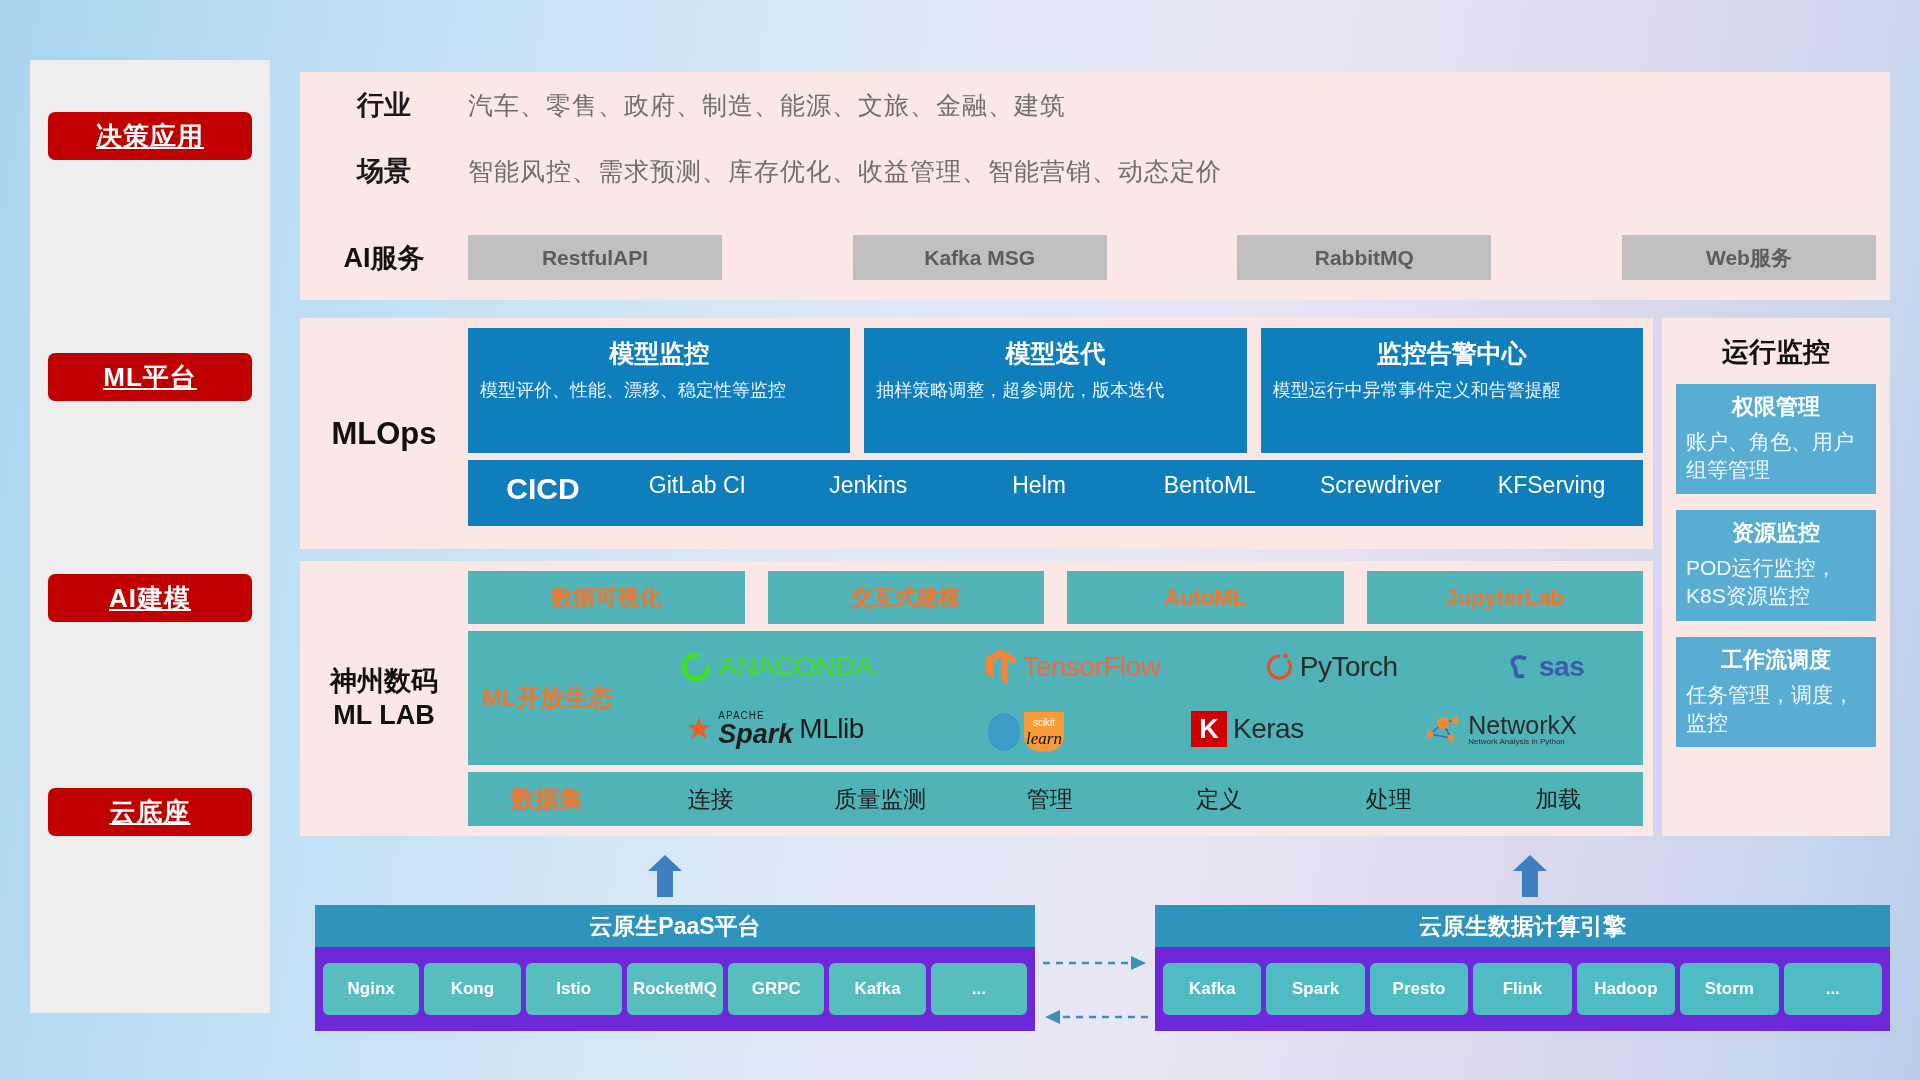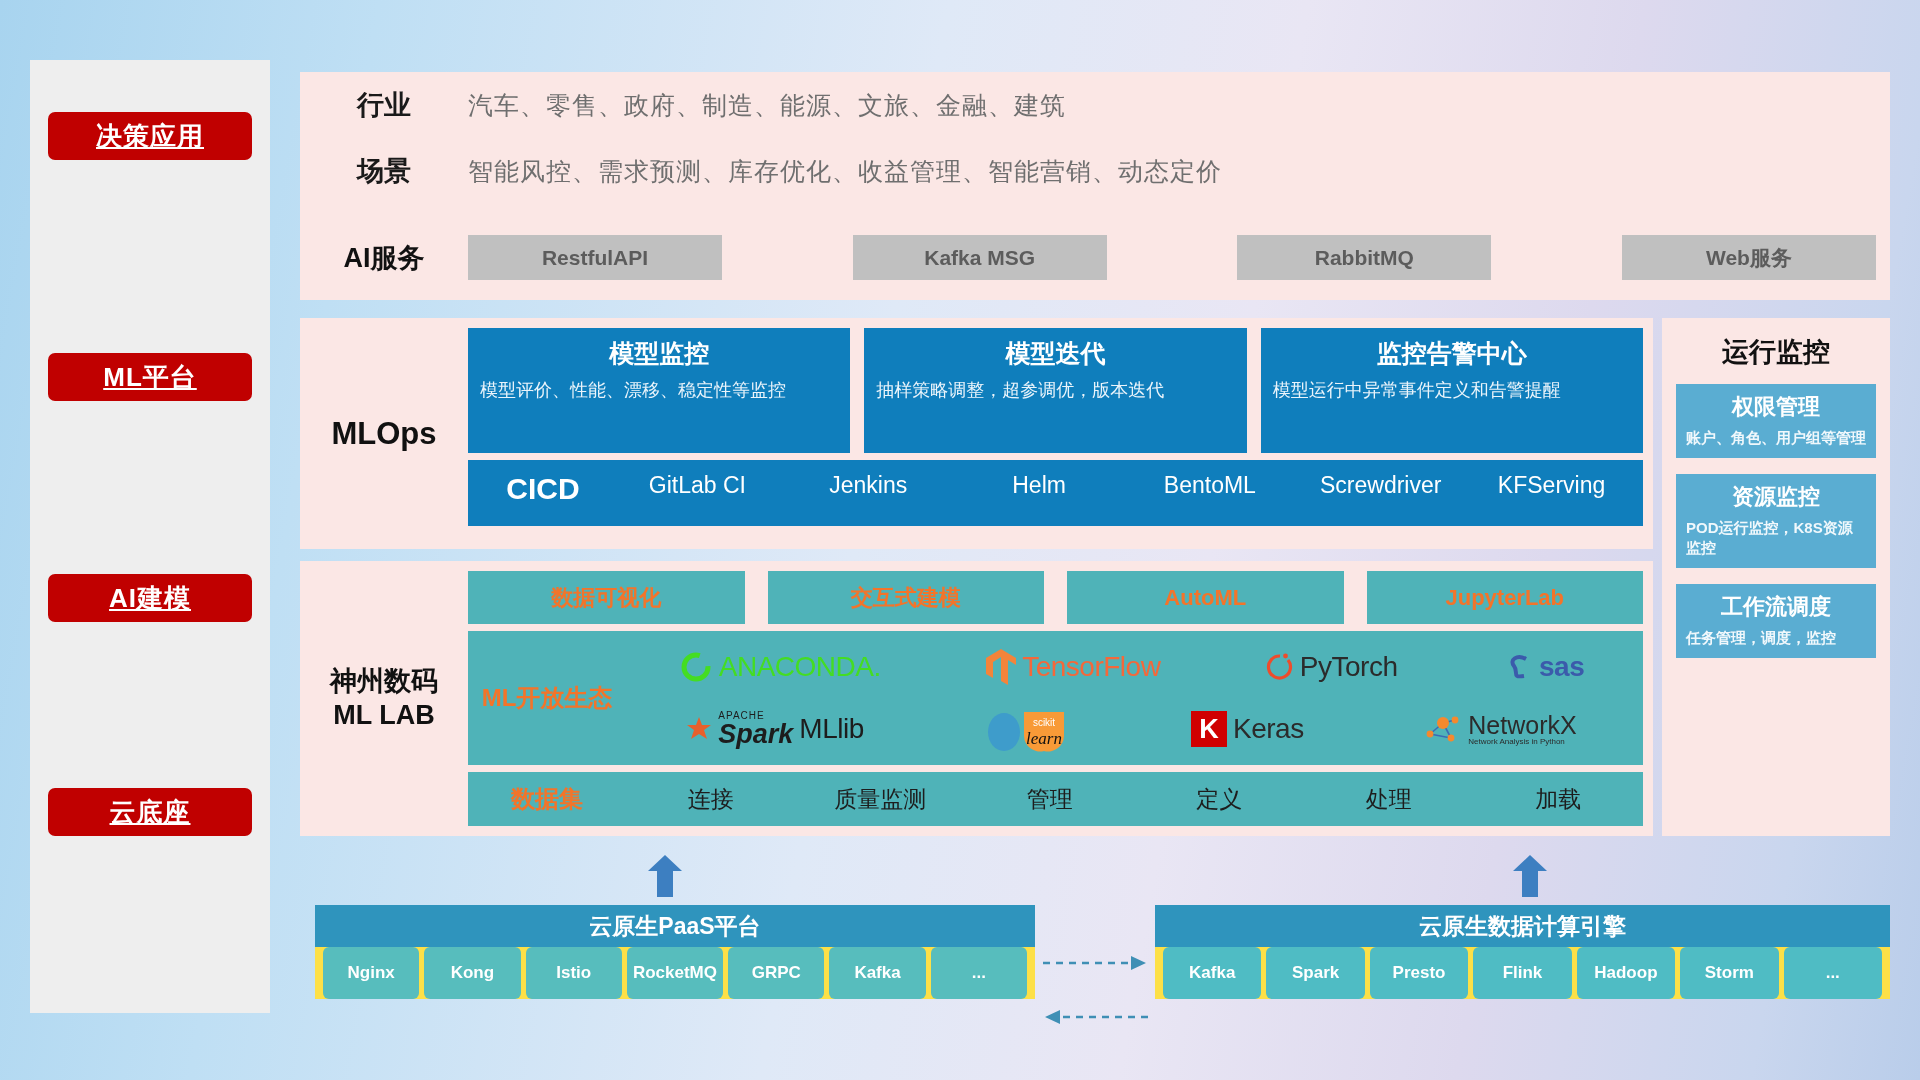--- a/index.html
+++ b/index.html
@@ -133,33 +133,33 @@
     width: 228px; height: 518px;
     background: #fbe7e5;
     padding: 10px 14px;
   }
   #monitor-title { text-align: center; font-size: 27px; font-weight: bold; color: #111; margin: 6px 0 14px; }
   .monitor-card {
     background: #5aadd2; margin-bottom: 16px;
     padding: 8px 10px 10px; color: #fff;
   }
   .monitor-card-title { text-align: center; font-size: 22px; font-weight: bold; margin-bottom: 6px; }
-  .monitor-card-desc { font-size: 15px; line-height: 1.34; color: #f0f8fc; font-weight: bold; }
+  .monitor-card-desc { font-size: 21px; line-height: 1.34; color: #f0f8fc; }
 
   
   .cloud-col { position: absolute; }
   #cloud-left { left: 315px; top: 905px; width: 720px; }
   #cloud-right { left: 1155px; top: 905px; width: 735px; }
   .cloud-head {
     height: 42px; background: #2f94bd; color: #fff;
     font-size: 23px; font-weight: bold;
     display: flex; align-items: center; justify-content: center;
   }
   .cloud-body {
-    background: #fde047; padding: 0 8px;
+    background: #6d28d9; padding: 16px 8px;
     display: flex; gap: 5px;
   }
   .cloud-chip {
     flex: 1; min-height: 52px;
     background: #57bdbd; border-radius: 6px;
     color: #fff; font-size: 17px; font-weight: bold;
     display: flex; align-items: center; justify-content: center;
     text-align: center; line-height: 1.1; padding: 2px;
   }
   #cloud-right .cloud-chip { background: #4fbcc4; }

